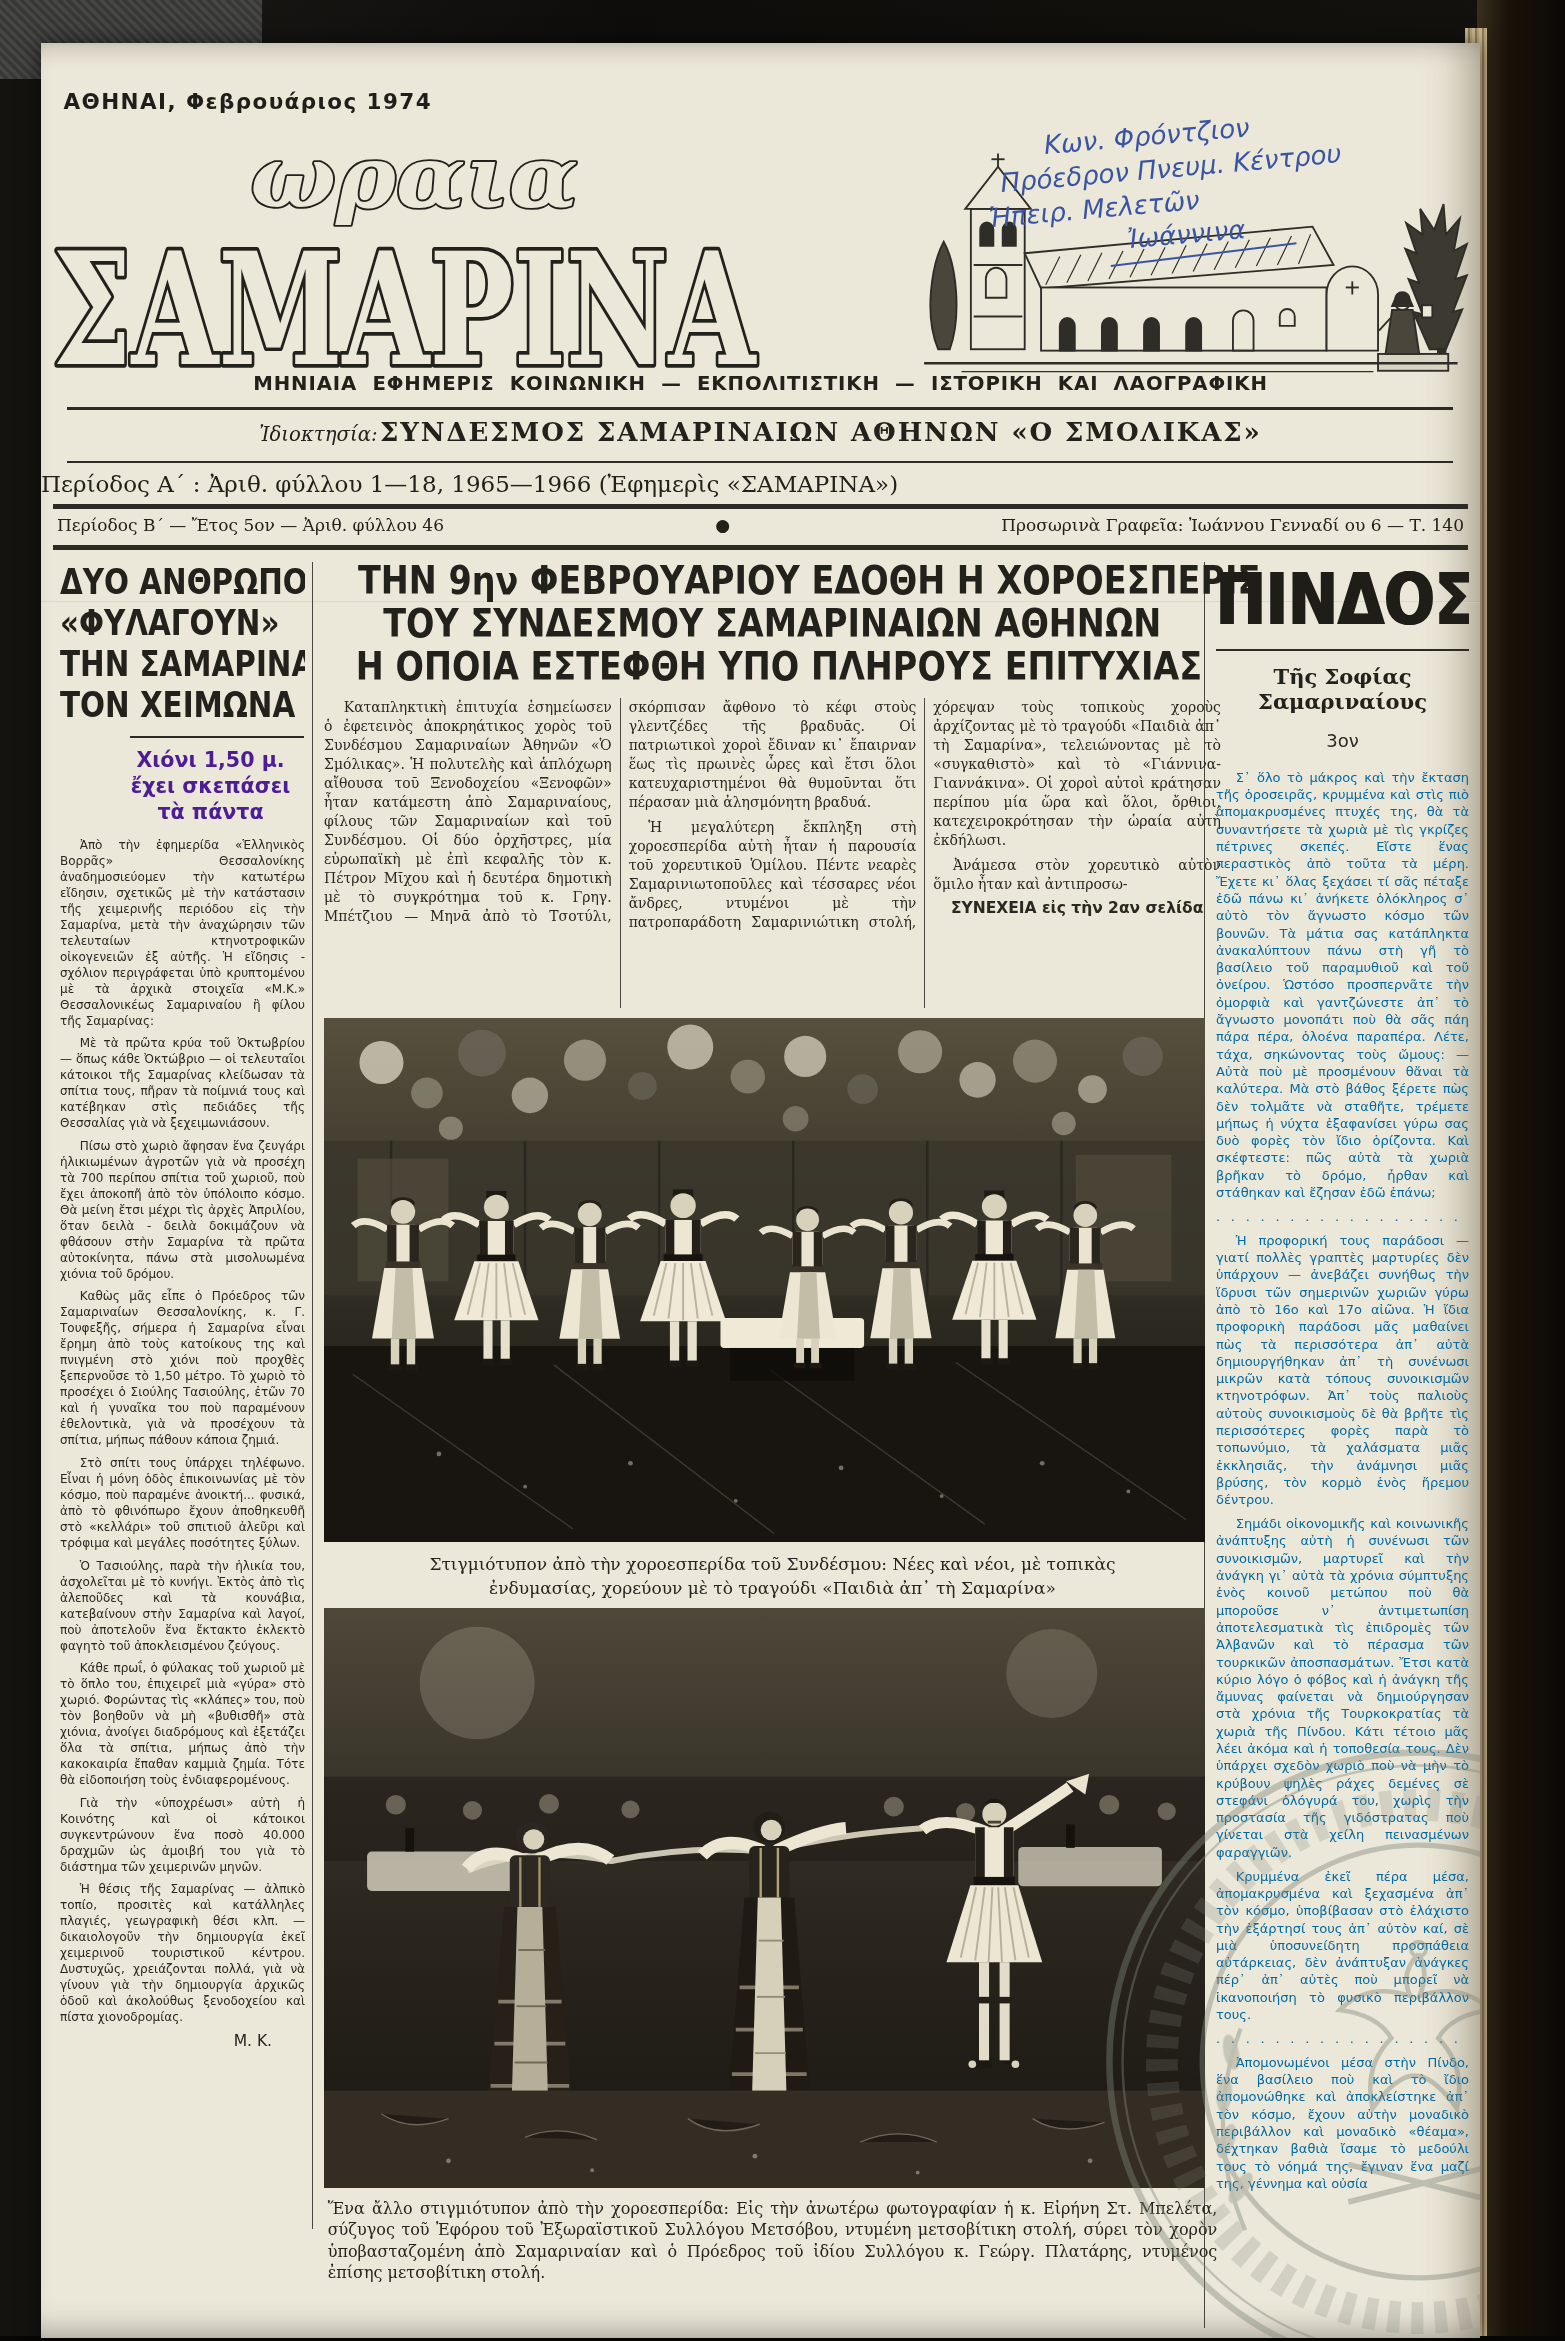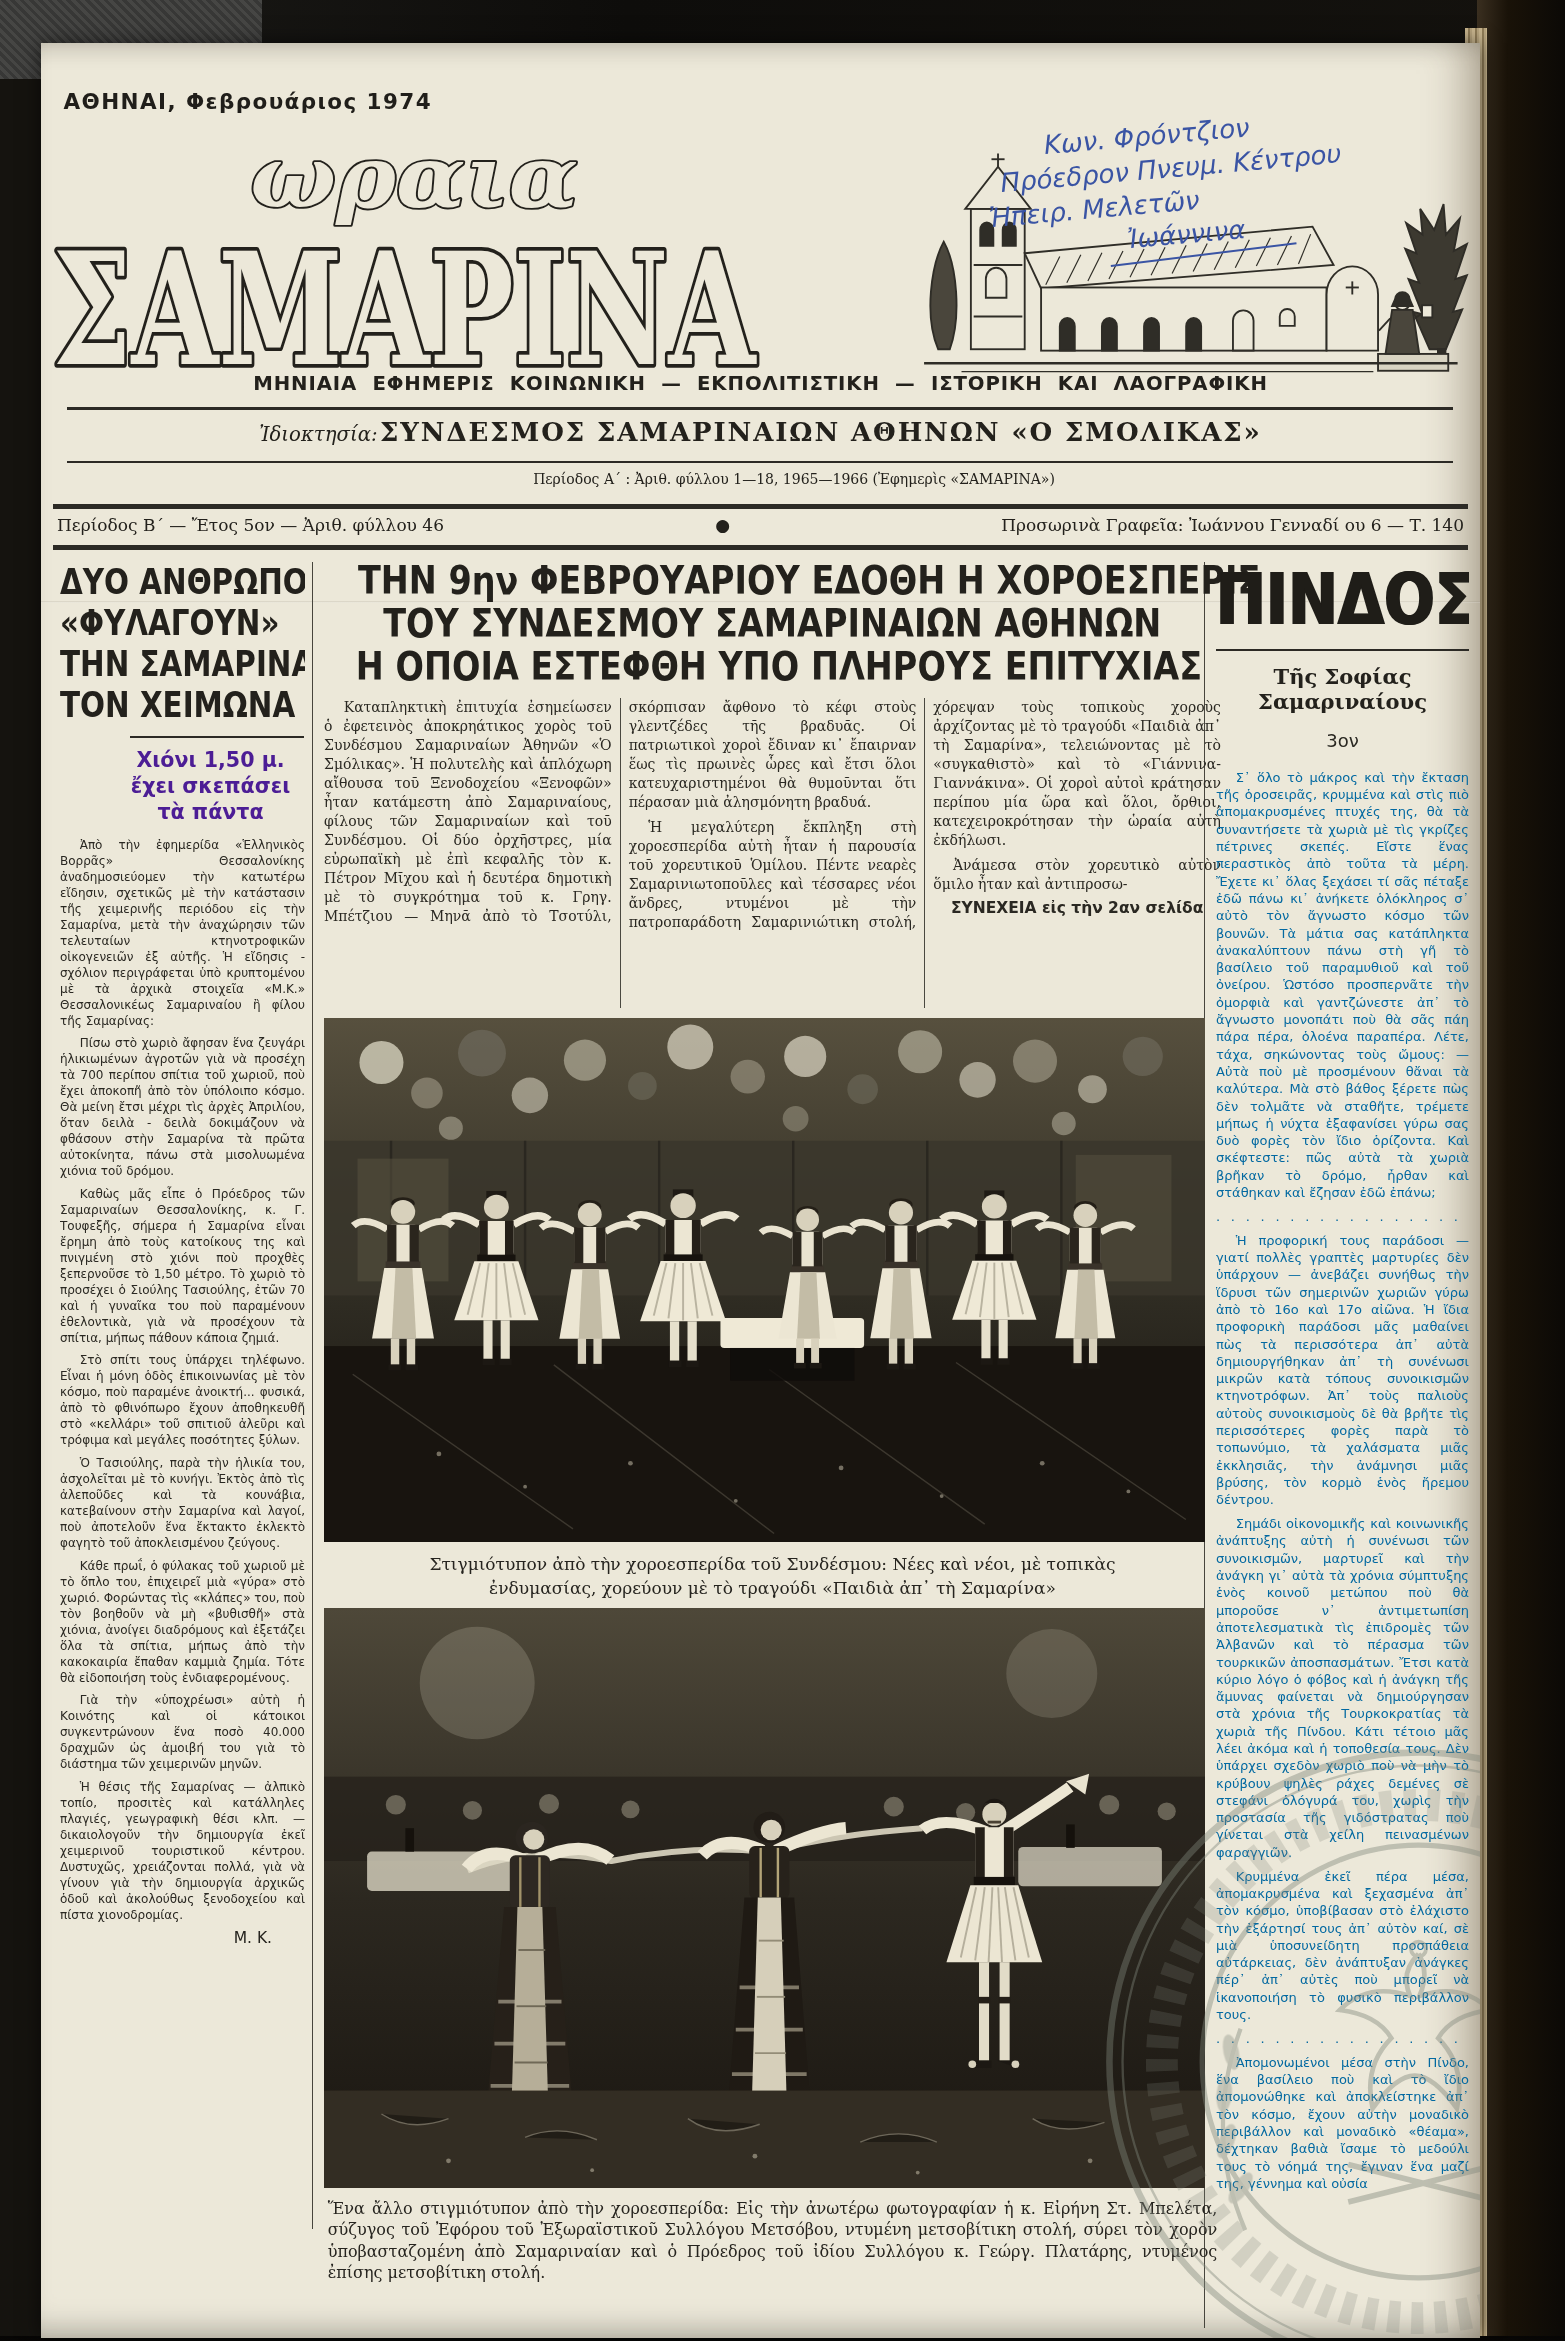--- a/index.html
+++ b/index.html
@@ -39,22 +39,22 @@
   .handnote .l3{margin-left:-19px;}
   .handnote .l4{margin-left:117px;}
   .handnote .underline{margin-left:98px;width:187px;height:1.9px;background:#3a54a4;
             transform:rotate(-2deg);margin-top:2.8px;}
   .subtitle{position:absolute;left:0;top:329px;width:1439px;text-align:center;
             font-weight:bold;font-size:19.7px;letter-spacing:0.9px;word-spacing:7.5px;color:#23211c;}
   .own-line{position:absolute;left:0;top:374px;width:1439px;text-align:center;
             font-family:"DejaVu Serif",serif;color:#23211c;}
   .own-label{font-style:italic;font-size:19.7px;}
   .own-value{font-weight:bold;font-size:26px;letter-spacing:1.9px;}
-  .period-line{position:absolute;left:0;top:428px;width:1506px;text-align:center;
-            font-family:"DejaVu Serif",serif;font-size:14px;color:#23211c;}
+  .period-line{position:absolute;left:0;top:428px;width:1506px;
+            font-family:"DejaVu Serif",serif;font-size:23px;color:#23211c;}
   .info-line{position:absolute;left:16px;top:472px;width:1407px;display:flex;
             justify-content:space-between;align-items:center;
             font-family:"DejaVu Serif",serif;font-size:17px;color:#23211c;}
   
   .vrule{position:absolute;width:1.4px;background:#47453d;}
   .left-col{position:absolute;left:19px;top:519px;width:245px;height:1714px;overflow:hidden;}
   .lhead{font-weight:bold;font-size:35px;line-height:41px;color:#23211c;white-space:nowrap;}
   .lhead span{display:inline-block;transform:scaleX(.84);transform-origin:left;}
   .lrule{margin:10.3px 0 8.4px 70px;width:174px;height:1.9px;background:#2c2a25;}
   .lsub{margin-left:56px;text-align:center;font-weight:bold;font-size:20.6px;line-height:26px;
@@ -206,20 +206,21 @@
       <div class="lhead">
         <span>ΔΥΟ ΑΝΘΡΩΠΟΙ</span><br>
         <span>«ΦΥΛΑΓΟΥΝ»</span><br>
         <span>ΤΗΝ ΣΑΜΑΡΙΝΑ</span><br>
         <span>ΤΟΝ ΧΕΙΜΩΝΑ</span>
       </div>
       <div class="lrule"></div>
       <div class="lsub">Χιόνι 1,50 μ. ἔχει σκεπάσει τὰ πάντα</div>
       <div class="lbody">
         <p>Ἀπὸ τὴν ἐφημερίδα «Ἑλληνικὸς Βορρᾶς» Θεσσαλονίκης ἀναδημοσιεύομεν τὴν κατωτέρω εἴδησιν, σχετικῶς μὲ τὴν κατάστασιν τῆς χειμερινῆς περιόδου εἰς τὴν Σαμαρίνα, μετὰ τὴν ἀναχώρησιν τῶν τελευταίων κτηνοτροφικῶν οἰκογενειῶν ἐξ αὐτῆς. Ἡ εἴδησις - σχόλιον περιγράφεται ὑπὸ κρυπτομένου μὲ τὰ ἀρχικὰ στοιχεῖα «Μ.Κ.» Θεσσαλονικέως Σαμαριναίου ἢ φίλου τῆς Σαμαρίνας:</p>
+        <p>Μὲ τὰ πρῶτα κρύα τοῦ Ὀκτωβρίου — ὅπως κάθε Ὀκτώβριο — οἱ τελευταῖοι κάτοικοι τῆς Σαμαρίνας κλείδωσαν τὰ σπίτια τους, πῆραν τὰ ποίμνιά τους καὶ κατέβηκαν στὶς πεδιάδες τῆς Θεσσαλίας γιὰ νὰ ξεχειμωνιάσουν.</p>
         <p>Πίσω στὸ χωριὸ ἄφησαν ἕνα ζευγάρι ἡλικιωμένων ἀγροτῶν γιὰ νὰ προσέχη τὰ 700 περίπου σπίτια τοῦ χωριοῦ, ποὺ ἔχει ἀποκοπῆ ἀπὸ τὸν ὑπόλοιπο κόσμο. Θὰ μείνη ἔτσι μέχρι τὶς ἀρχὲς Ἀπριλίου, ὅταν δειλὰ - δειλὰ δοκιμάζουν νὰ φθάσουν στὴν Σαμαρίνα τὰ πρῶτα αὐτοκίνητα, πάνω στὰ μισολυωμένα χιόνια τοῦ δρόμου.</p>
         <p>Καθὼς μᾶς εἶπε ὁ Πρόεδρος τῶν Σαμαριναίων Θεσσαλονίκης, κ. Γ. Τουφεξῆς, σήμερα ἡ Σαμαρίνα εἶναι ἔρημη ἀπὸ τοὺς κατοίκους της καὶ πνιγμένη στὸ χιόνι ποὺ προχθὲς ξεπερνοῦσε τὸ 1,50 μέτρο. Τὸ χωριὸ τὸ προσέχει ὁ Σιούλης Τασιούλης, ἐτῶν 70 καὶ ἡ γυναῖκα του ποὺ παραμένουν ἐθελοντικὰ, γιὰ νὰ προσέχουν τὰ σπίτια, μήπως πάθουν κάποια ζημιά.</p>
         <p>Στὸ σπίτι τους ὑπάρχει τηλέφωνο. Εἶναι ἡ μόνη ὁδὸς ἐπικοινωνίας μὲ τὸν κόσμο, ποὺ παραμένε ἀνοικτή... φυσικά, ἀπὸ τὸ φθινόπωρο ἔχουν ἀποθηκευθῆ στὸ «κελλάρι» τοῦ σπιτιοῦ ἀλεῦρι καὶ τρόφιμα καὶ μεγάλες ποσότητες ξύλων.</p>
         <p>Ὁ Τασιούλης, παρὰ τὴν ἡλικία του, ἀσχολεῖται μὲ τὸ κυνήγι. Ἐκτὸς ἀπὸ τὶς ἀλεποῦδες καὶ τὰ κουνάβια, κατεβαίνουν στὴν Σαμαρίνα καὶ λαγοί, ποὺ ἀποτελοῦν ἕνα ἔκτακτο ἐκλεκτὸ φαγητὸ τοῦ ἀποκλεισμένου ζεύγους.</p>
         <p>Κάθε πρωΐ, ὁ φύλακας τοῦ χωριοῦ μὲ τὸ ὅπλο του, ἐπιχειρεῖ μιὰ «γύρα» στὸ χωριό. Φορώντας τὶς «κλάπες» του, ποὺ τὸν βοηθοῦν νὰ μὴ «βυθισθῆ» στὰ χιόνια, ἀνοίγει διαδρόμους καὶ ἐξετάζει ὅλα τὰ σπίτια, μήπως ἀπὸ τὴν κακοκαιρία ἔπαθαν καμμιὰ ζημία. Τότε θὰ εἰδοποιήση τοὺς ἐνδιαφερομένους.</p>
         <p>Γιὰ τὴν «ὑποχρέωσι» αὐτὴ ἡ Κοινότης καὶ οἱ κάτοικοι συγκεντρώνουν ἕνα ποσὸ 40.000 δραχμῶν ὡς ἀμοιβή του γιὰ τὸ διάστημα τῶν χειμερινῶν μηνῶν.</p>
         <p>Ἡ θέσις τῆς Σαμαρίνας — ἀλπικὸ τοπίο, προσιτὲς καὶ κατάλληλες πλαγιές, γεωγραφικὴ θέσι κλπ. — δικαιολογοῦν τὴν δημιουργία ἐκεῖ χειμερινοῦ τουριστικοῦ κέντρου. Δυστυχῶς, χρειάζονται πολλά, γιὰ νὰ γίνουν γιὰ τὴν δημιουργία ἀρχικῶς ὁδοῦ καὶ ἀκολούθως ξενοδοχείου καὶ πίστα χιονοδρομίας.</p>
       </div>
       <div class="lsig">Μ. Κ.</div>
     </div>

